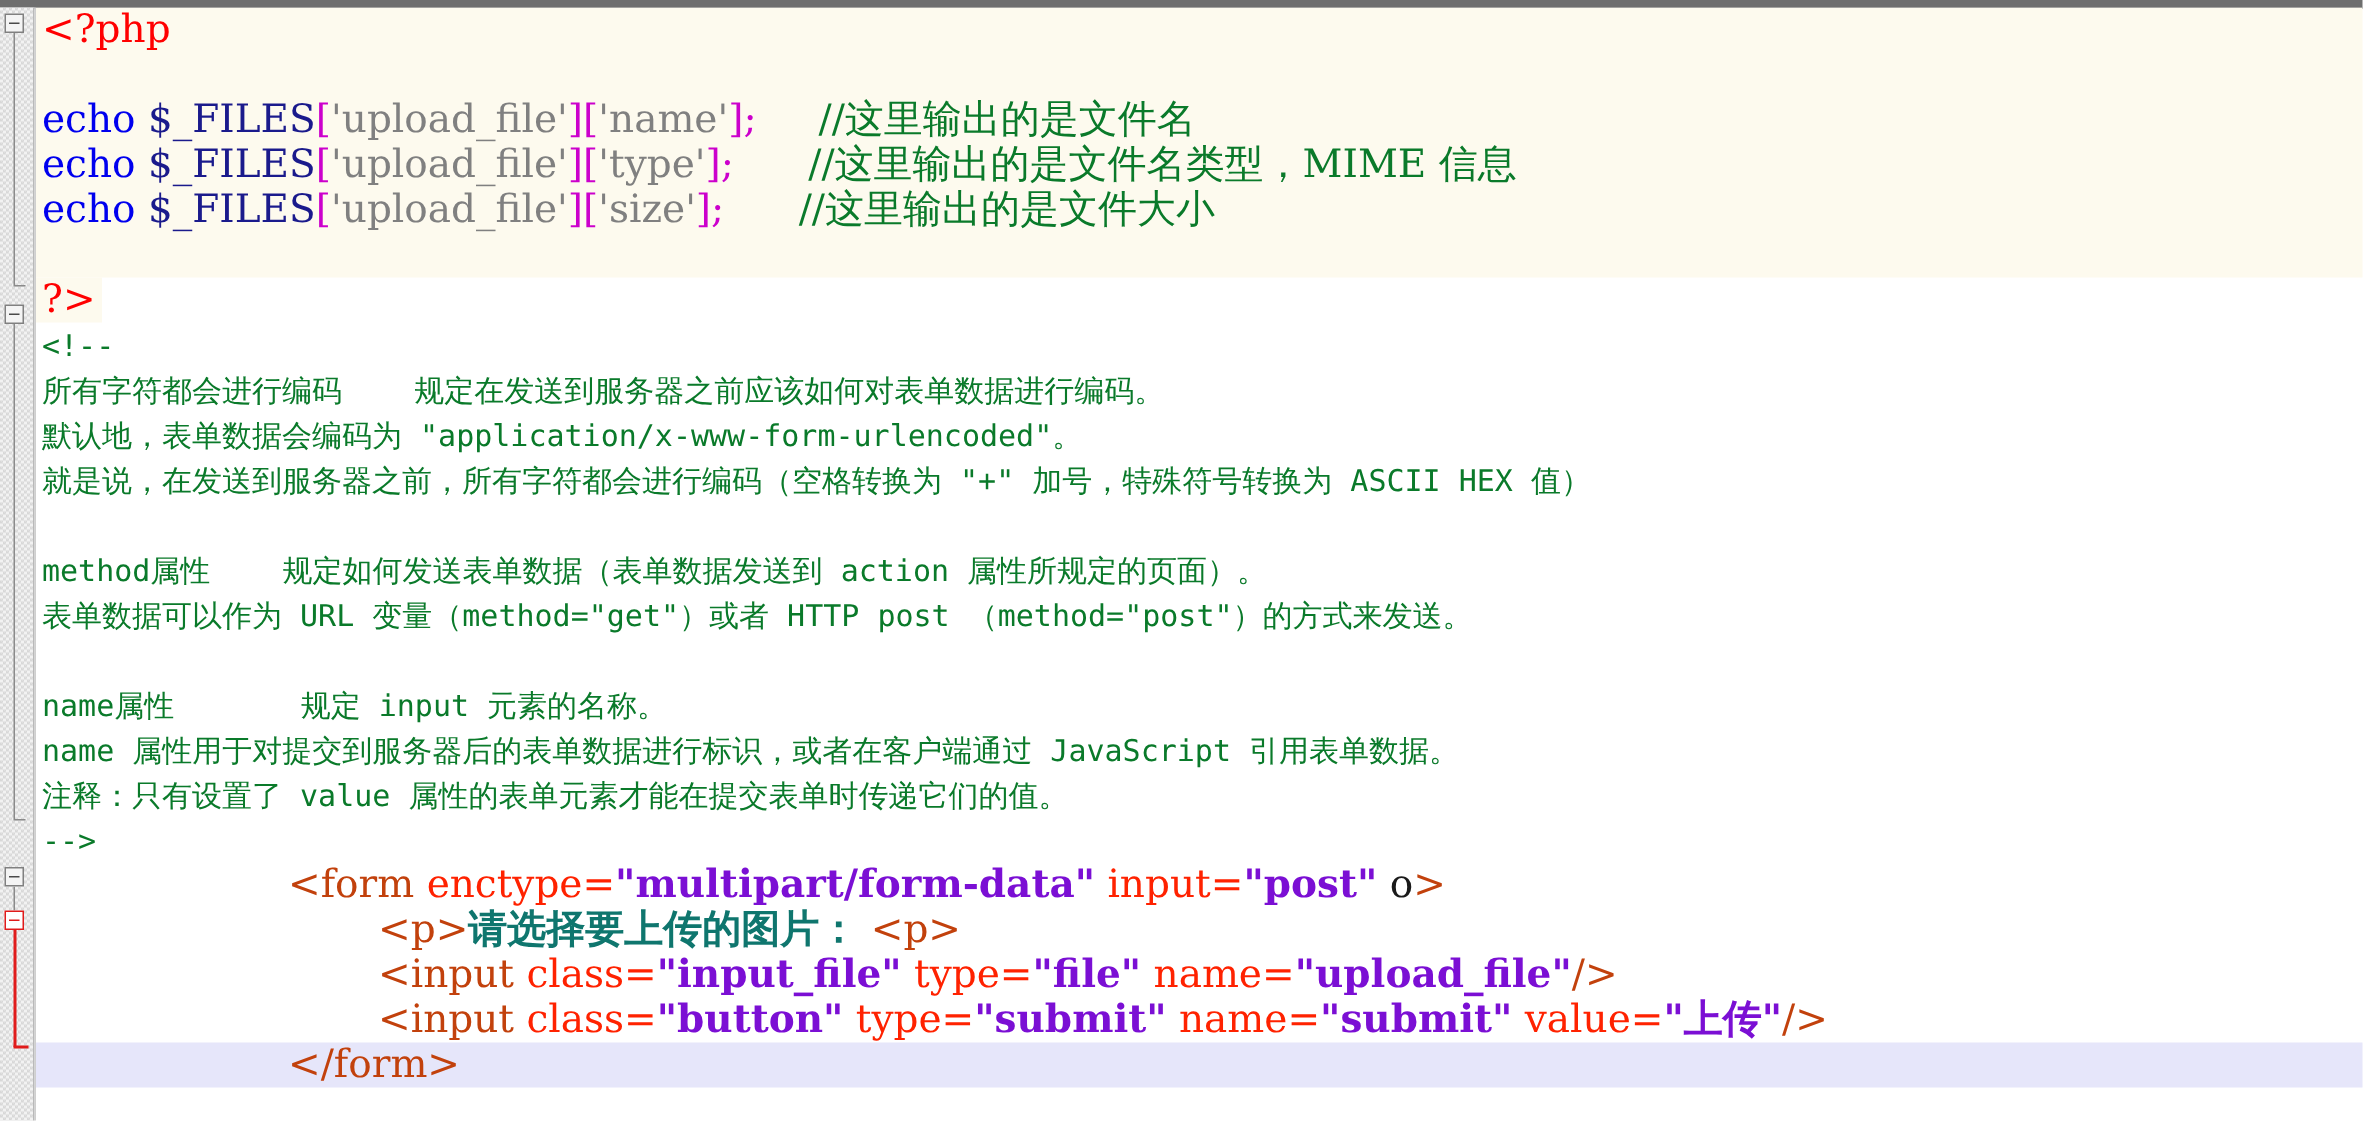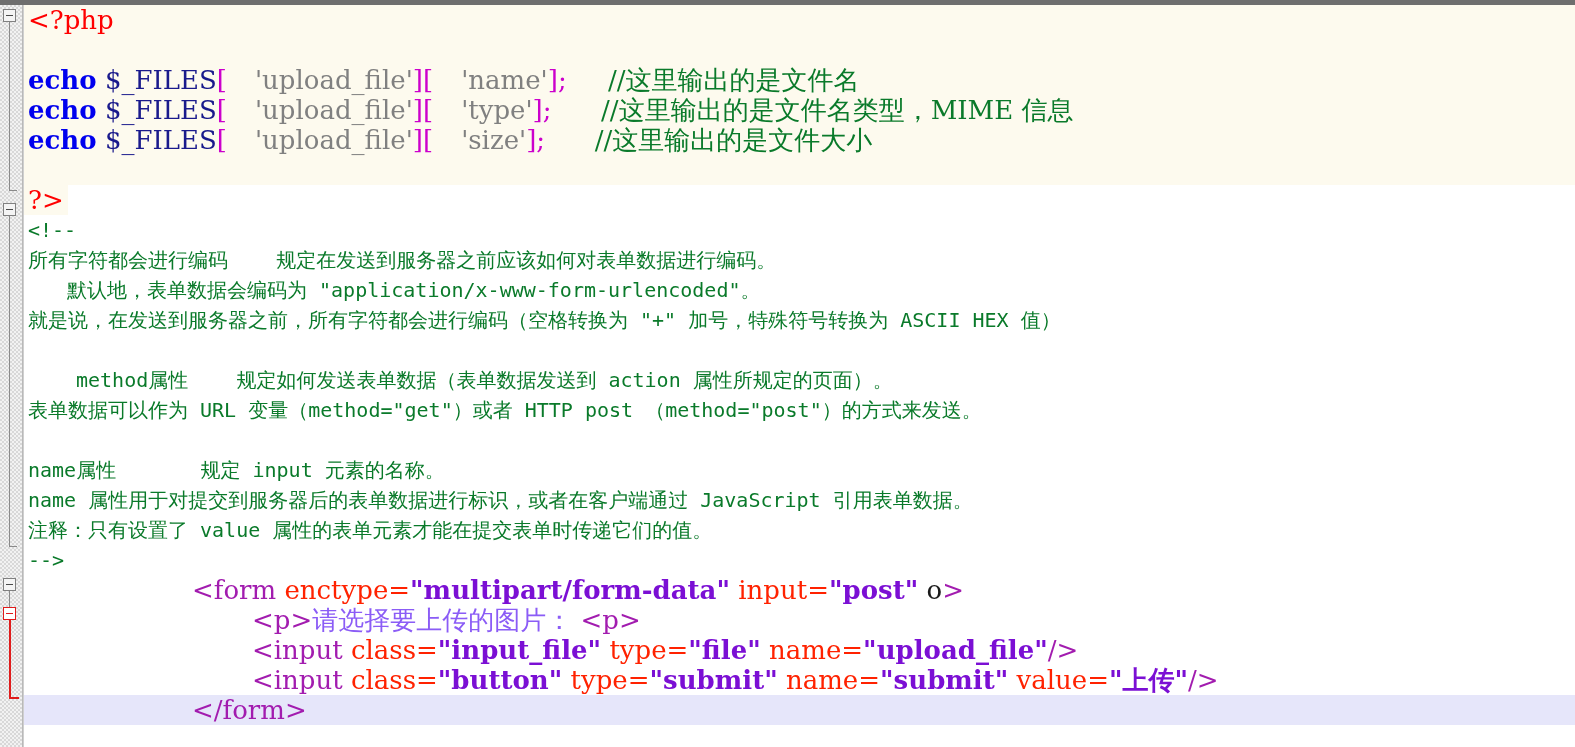--- a/index.html
+++ b/index.html
@@ -121,31 +121,31 @@
   .line.code {
     font-family: "DejaVu Serif", "Liberation Serif", serif;
   }
   .line.mono {
     font-family: "DejaVu Sans Mono", "Liberation Mono", monospace;
     font-size: 20px;
   }
 
   
   .t-php-tag   { color: #ff0000; }                 
-  .t-keyword   { color: #0000ee; font-weight: bold; text-align: center; } 
+  .t-keyword   { color: #0000ee; font-weight: normal; text-align: center; } 
   .t-var       { color: #1a1a8c; }                 
   .t-bracket   { color: #cc00cc; }                 
-  .t-string    { color: #808080; margin-left: 28px; }                 
+  .t-string    { color: #808080; }                 
   .t-semi      { color: #cc00cc; }                 
   .t-comment   { color: #0a7a2a; }                 
-  .t-htmltag   { color: #a21caf; }                 
+  .t-htmltag   { color: #c2410c; }                 
   .t-attr      { color: #ff2200; margin-top: 36px; }                 
   .t-attrval   { color: #7b0fd4; font-weight: bold;}
   .t-plain     { color: #1a1a1a; }
-  .t-cjk-bold  { color: #8b5cf6; font-weight: normal; }
+  .t-cjk-bold  { color: #0f766e; font-weight: bold; }
 </style>
 </head>
 <body>
 
 <div id="editor">
 
   <div id="top-rule"></div>
 
   <div id="gutter"></div>
   <div id="gutter-edge"></div>
@@ -176,24 +176,24 @@
     <div id="lines">
         <div class="line code" style="top: 0px; left: 4px;"><span class="t-php-tag">&lt;?php</span></div>
         <div class="line code" style="top: 30px; left: 4px;">&nbsp;</div>
         <div class="line code" style="top: 60px; left: 4px;"><span class="t-keyword">echo</span><span class="t-plain"> </span><span class="t-var">$_FILES</span><span class="t-bracket">[</span><span class="t-string">'upload_file'</span><span class="t-bracket">]</span><span class="t-bracket">[</span><span class="t-string">'name'</span><span class="t-bracket">]</span><span class="t-semi">;</span><span class="t-plain">     </span><span class="t-comment">//这里输出的是文件名</span></div>
         <div class="line code" style="top: 90px; left: 4px;"><span class="t-keyword">echo</span><span class="t-plain"> </span><span class="t-var">$_FILES</span><span class="t-bracket">[</span><span class="t-string">'upload_file'</span><span class="t-bracket">]</span><span class="t-bracket">[</span><span class="t-string">'type'</span><span class="t-bracket">]</span><span class="t-semi">;</span><span class="t-plain">      </span><span class="t-comment">//这里输出的是文件名类型，MIME 信息</span></div>
         <div class="line code" style="top: 120px; left: 4px;"><span class="t-keyword">echo</span><span class="t-plain"> </span><span class="t-var">$_FILES</span><span class="t-bracket">[</span><span class="t-string">'upload_file'</span><span class="t-bracket">]</span><span class="t-bracket">[</span><span class="t-string">'size'</span><span class="t-bracket">]</span><span class="t-semi">;</span><span class="t-plain">      </span><span class="t-comment">//这里输出的是文件大小</span></div>
         <div class="line code" style="top: 150px; left: 4px;">&nbsp;</div>
         <div class="line code" style="top: 180px; left: 4px;"><span class="t-php-tag">?&gt;</span></div>
         <div class="line mono" style="top: 210px; left: 4px;"><span class="t-comment">&lt;!--</span></div>
         <div class="line mono" style="top: 240px; left: 4px;"><span class="t-comment">所有字符都会进行编码    规定在发送到服务器之前应该如何对表单数据进行编码。</span></div>
-        <div class="line mono" style="top: 270px; left: 4px; margin-left: 39px;"><span class="t-comment">默认地，表单数据会编码为 "application/x-www-form-urlencoded"。</span></div>
+        <div class="line mono" style="top: 270px; left: 4px;"><span class="t-comment">默认地，表单数据会编码为 "application/x-www-form-urlencoded"。</span></div>
         <div class="line mono" style="top: 300px; left: 4px;"><span class="t-comment">就是说，在发送到服务器之前，所有字符都会进行编码（空格转换为 "+" 加号，特殊符号转换为 ASCII HEX 值）</span></div>
         <div class="line mono" style="top: 330px; left: 4px;">&nbsp;</div>
-        <div class="line mono" style="top: 360px; left: 4px; margin-left: 48px;"><span class="t-comment">method属性    规定如何发送表单数据（表单数据发送到 action 属性所规定的页面）。</span></div>
+        <div class="line mono" style="top: 360px; left: 4px;"><span class="t-comment">method属性    规定如何发送表单数据（表单数据发送到 action 属性所规定的页面）。</span></div>
         <div class="line mono" style="top: 390px; left: 4px;"><span class="t-comment">表单数据可以作为 URL 变量（method="get"）或者 HTTP post （method="post"）的方式来发送。</span></div>
         <div class="line mono" style="top: 420px; left: 4px;">&nbsp;</div>
         <div class="line mono" style="top: 450px; left: 4px;"><span class="t-comment">name属性       规定 input 元素的名称。</span></div>
         <div class="line mono" style="top: 480px; left: 4px; text-align: center;"><span class="t-comment">name 属性用于对提交到服务器后的表单数据进行标识，或者在客户端通过 JavaScript 引用表单数据。</span></div>
         <div class="line mono" style="top: 510px; left: 4px;"><span class="t-comment">注释：只有设置了 value 属性的表单元素才能在提交表单时传递它们的值。</span></div>
         <div class="line mono" style="top: 540px; left: 4px;"><span class="t-comment">--&gt;</span></div>
         <div class="line code" style="top: 570px; left: 168px;"><span class="t-htmltag">&lt;form</span><span class="t-plain"> </span><span class="t-attr">enctype=</span><span class="t-attrval">"multipart/form-data"</span><span class="t-plain"> </span><span class="t-attr">input=</span><span class="t-attrval">"post"</span><span class="t-plain"> o</span><span class="t-htmltag">&gt;</span></div>
         <div class="line code" style="top: 600px; left: 228px;"><span class="t-htmltag">&lt;p&gt;</span><span class="t-cjk-bold">请选择要上传的图片：</span><span class="t-plain"> </span><span class="t-htmltag">&lt;p&gt;</span></div>
         <div class="line code" style="top: 630px; left: 228px;"><span class="t-htmltag">&lt;input</span><span class="t-plain"> </span><span class="t-attr">class=</span><span class="t-attrval">"input_file"</span><span class="t-plain"> </span><span class="t-attr">type=</span><span class="t-attrval">"file"</span><span class="t-plain"> </span><span class="t-attr">name=</span><span class="t-attrval">"upload_file"</span><span class="t-htmltag">/&gt;</span></div>
         <div class="line code" style="top: 660px; left: 228px;"><span class="t-htmltag">&lt;input</span><span class="t-plain"> </span><span class="t-attr">class=</span><span class="t-attrval">"button"</span><span class="t-plain"> </span><span class="t-attr">type=</span><span class="t-attrval">"submit"</span><span class="t-plain"> </span><span class="t-attr">name=</span><span class="t-attrval">"submit"</span><span class="t-plain"> </span><span class="t-attr">value=</span><span class="t-attrval">"上传"</span><span class="t-htmltag">/&gt;</span></div>

